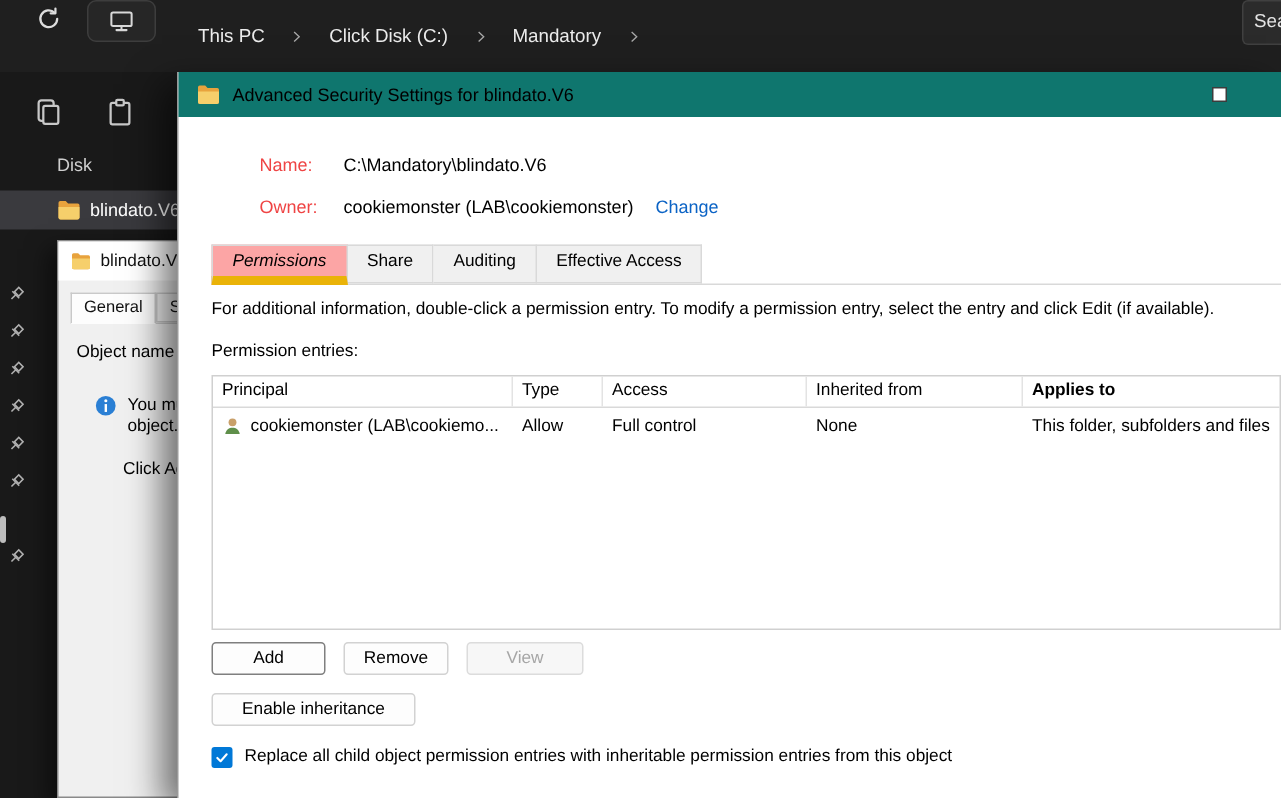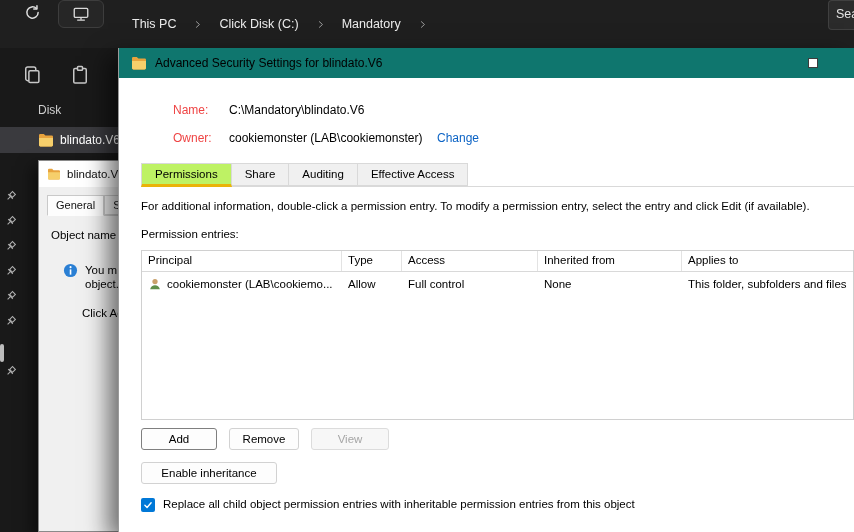--- a/index.html
+++ b/index.html
@@ -59,27 +59,27 @@
   .dlg-titlebar { position:absolute; left:0; top:0; right:0; height:30px; background:#0f766e;
     display:flex; align-items:center; padding-left:12px; }
   .dlg-title { margin-left:8px; font-size:12px; color:#000; white-space:nowrap; }
   .max-btn { position:absolute; right:36px; top:10px; width:10px; height:10px; border:1.4px solid #3c3c3c; background:#fff; }
   .fieldlabel { position:absolute; left:22px; font-size:12px; color:#ef4444;margin-left:32px; }
   .fieldvalue { position:absolute; left:110px; font-size:12px; color:#000; white-space:nowrap; }
   .link { position:absolute; left:318px; font-size:12px; color:#0b63c5; cursor:pointer; }
   .dlg-tabs { position:absolute; left:22px; right:0; top:115px; display:flex; border-bottom:1px solid #d9d9d9; font-size:11.5px; }
   .dtab { padding:4px 13px; border:1px solid #d9d9d9; border-left:none; background:#f0f0f0; white-space:nowrap; }
   .dtab:first-child { border-left:1px solid #d9d9d9; }
-  .dtab.active { background:#bef264; border-bottom:3px solid #eab308; margin-bottom:-1px; }
+  .dtab.active { background:#fca5a5; border-bottom:6px solid #eab308; margin-bottom:-1px;font-style:italic; }
   .desc { position:absolute; left:22px; top:152px; right:0; font-size:11.5px; color:#000; white-space:nowrap; overflow:hidden; }
   .entries-label { position:absolute; left:22px; top:180px; font-size:11.5px; color:#000; }
   .ptable { position:absolute; left:22px; top:202px; right:0; height:170px; border:1px solid #d0d0d0; background:#fff; font-size:11.5px; }
   .thead { display:flex; border-bottom:1px solid #d9d9d9; height:21px; }
   .th { padding:3px 6px; border-right:1px solid #e3e3e3; color:#000; white-space:nowrap; overflow:hidden; }
-  .th:last-child { border-right:none; }
+  .th:last-child { border-right:none;font-weight:bold; }
   .trow { display:flex; height:24px; align-items:center; }
   .td { padding:0 6px; white-space:nowrap; overflow:hidden; display:flex; align-items:center; }
   .c0 { width:200px; } .c1 { width:60px; } .c2 { width:136px; } .c3 { width:144px; } .c4 { flex:1; }
   .btn {
     position:absolute; height:22px; background:#fdfdfd; border:1px solid #d2d2d2; border-radius:3px;
     font-size:11.5px; color:#000; text-align:center; line-height:19px; cursor:pointer;
     font-family:"Liberation Sans","DejaVu Sans",sans-serif;
   }
   .btn.primary-border { border-color:#7f7f7f; }
   .btn.disabled { color:#a6a6a6; background:#f7f7f7; border-color:#dcdcdc; }

